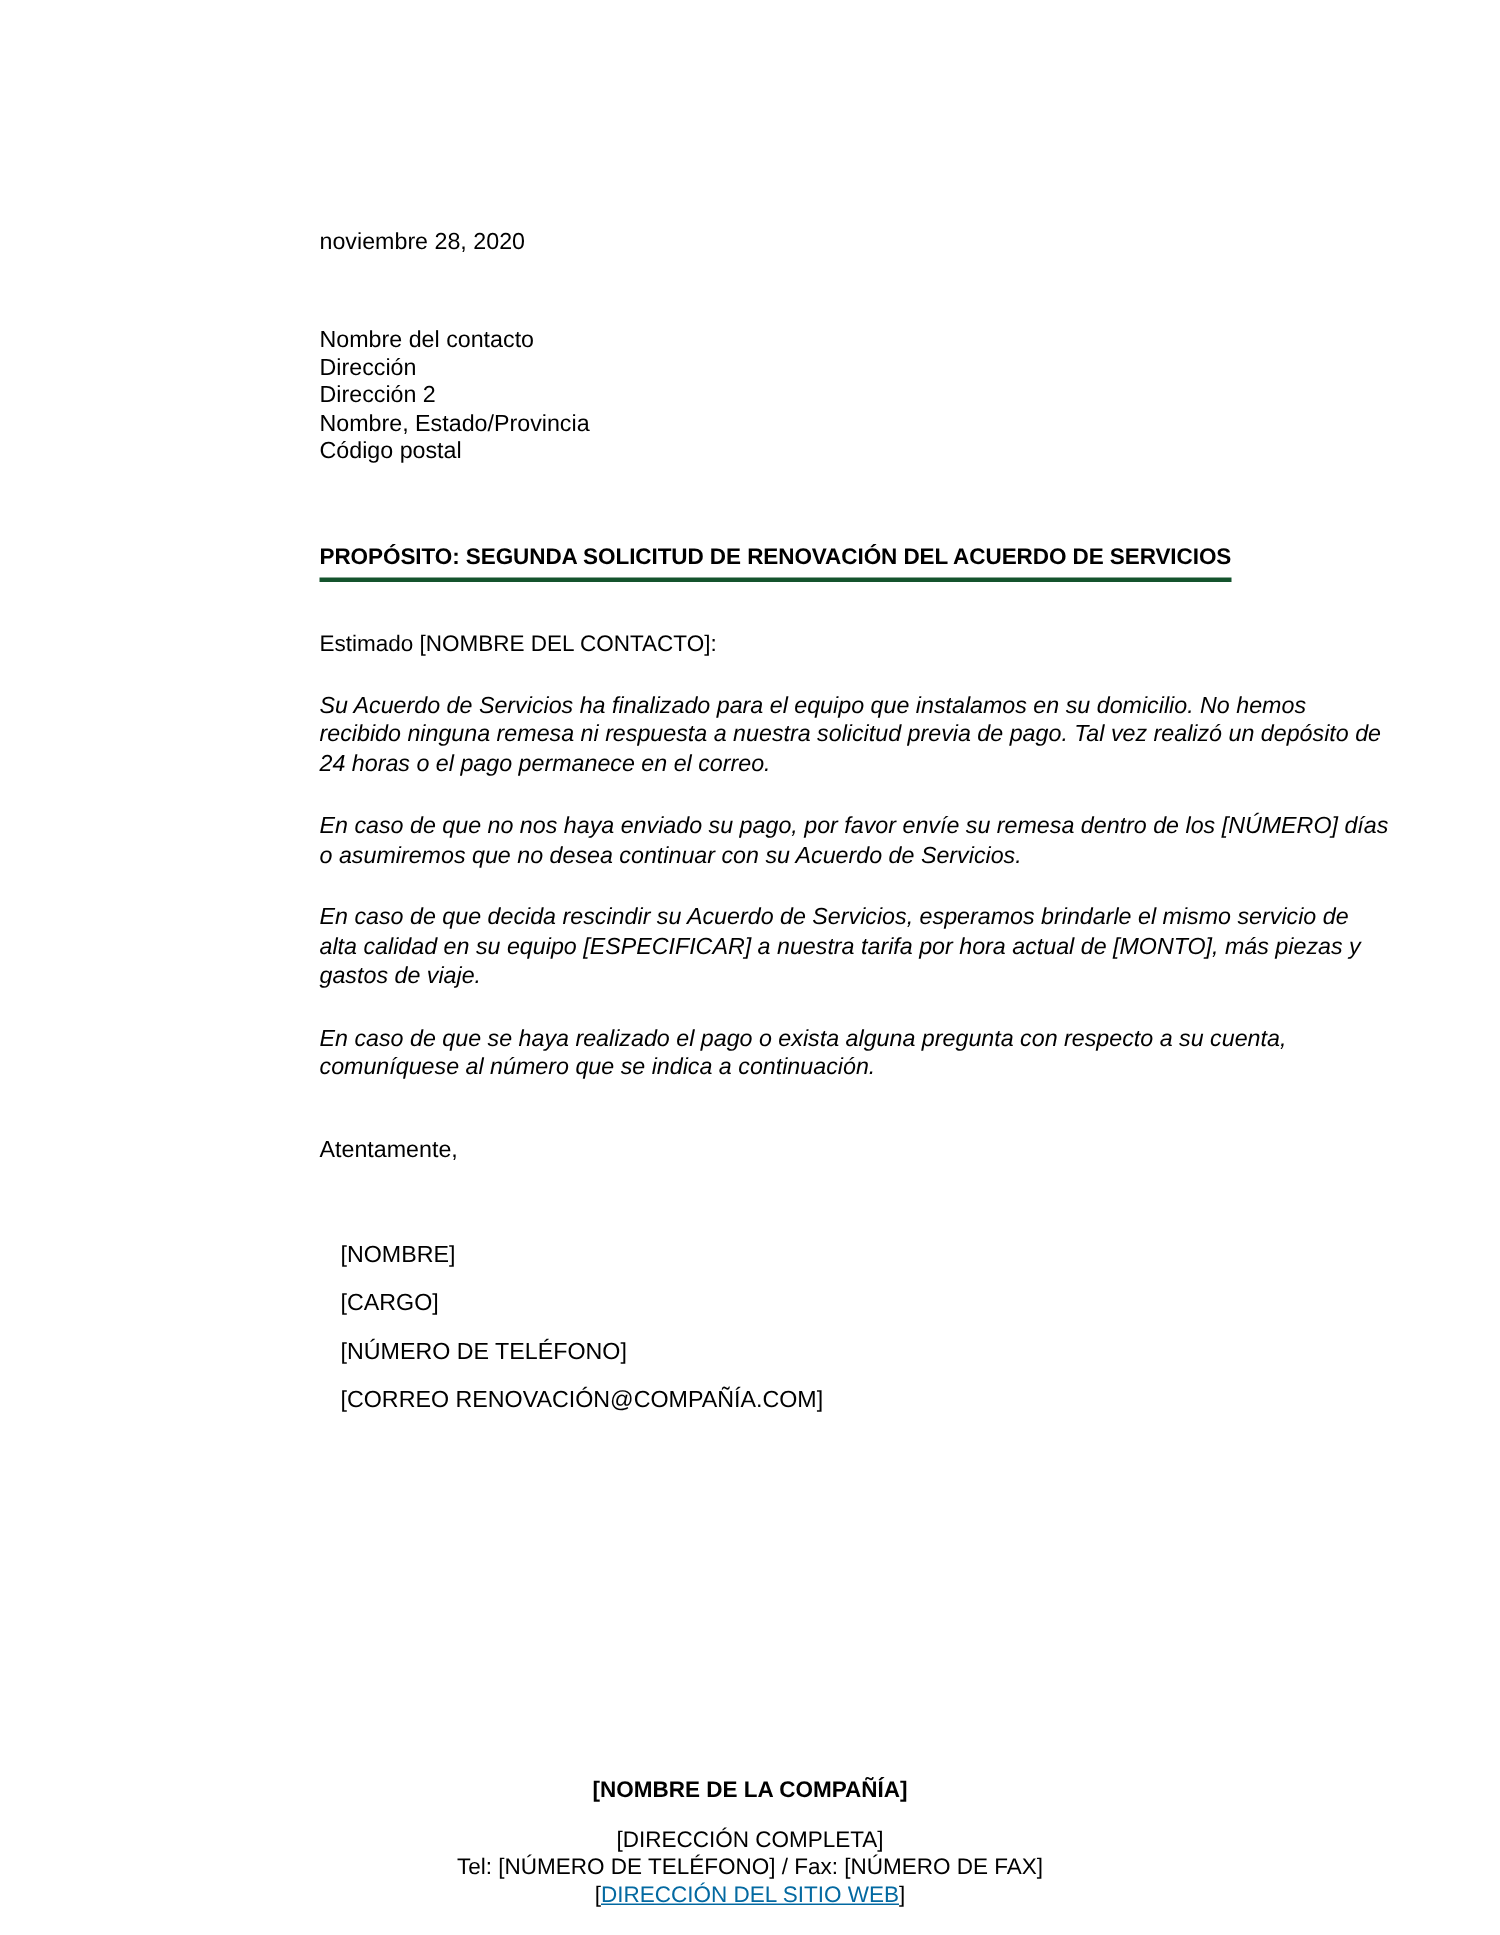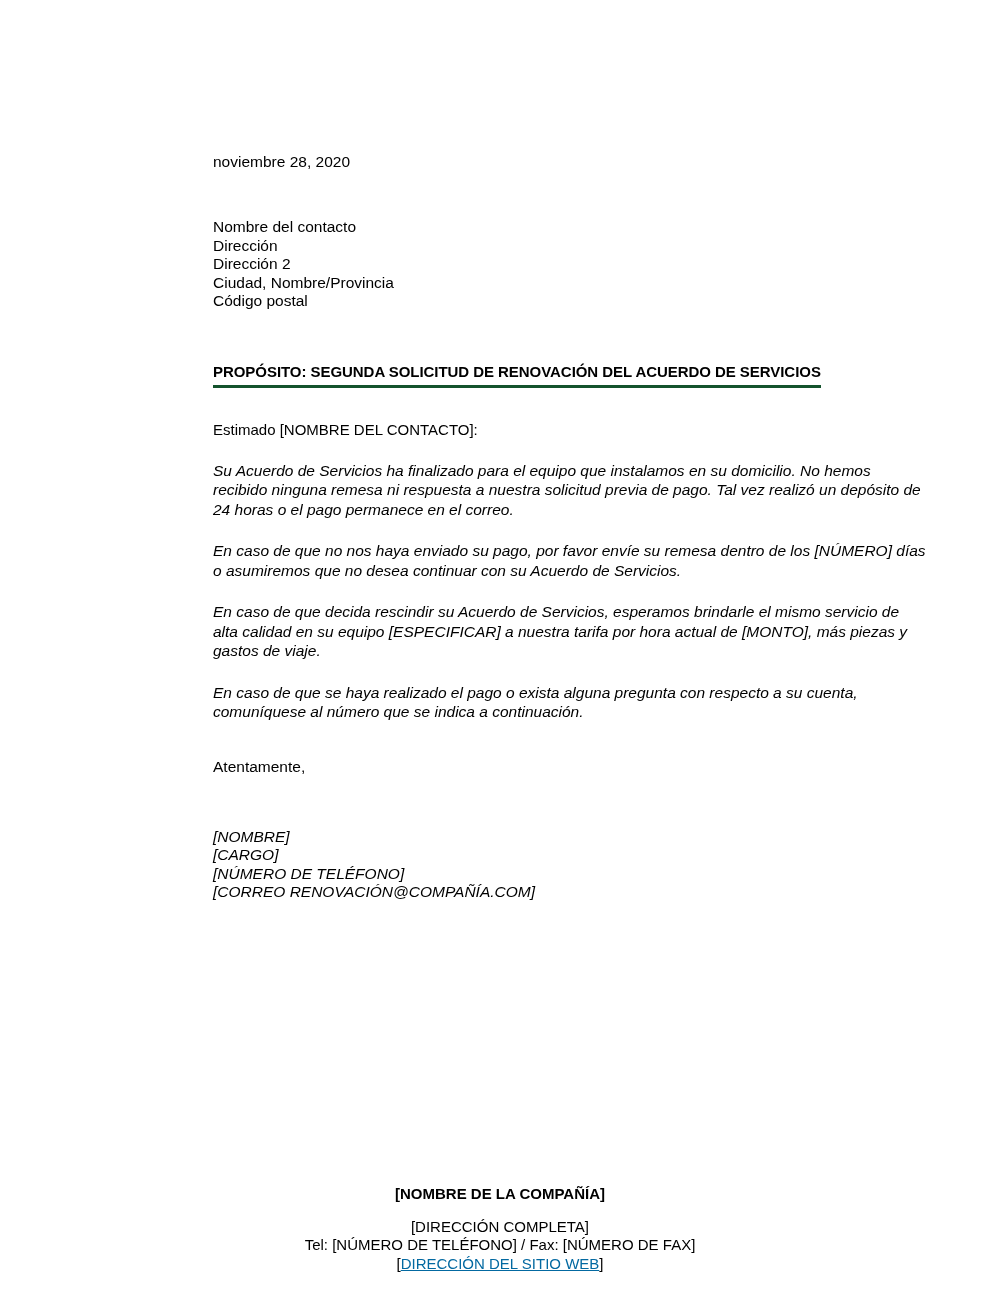--- a/index.html
+++ b/index.html
@@ -82,23 +82,22 @@
     margin-top: 35px;
     font-size: 15.5px;
     line-height: 19px;
   }
   .signature-block {
     margin-top: 52px;
     font-size: 15.5px;
     line-height: 18.5px;
   }
   .signature-block .sig-line {
-    margin: 0;
+    margin: 14px;
     white-space: pre;
-    font-style: italic;
   }
 
   
   .footer {
     position: absolute;
     left: 0;
     right: 0;
     top: 1171px;
     text-align: center;
     font-size: 15px;
@@ -126,21 +125,21 @@
 <div class="page">
 
   <div class="content">
 
     <p class="date-line">noviembre 28, 2020</p>
 
     <div class="address-block">
       <p class="addr-line">Nombre del contacto</p>
       <p class="addr-line">Dirección</p>
       <p class="addr-line">Dirección 2</p>
-      <p class="addr-line">Ciudad, Nombre/Provincia</p>
+      <p class="addr-line">Nombre, Estado/Provincia</p>
       <p class="addr-line">Código postal</p>
     </div>
 
     <div class="subject-wrap">
       <span class="subject">PROPÓSITO: SEGUNDA SOLICITUD DE RENOVACIÓN DEL ACUERDO DE SERVICIOS</span>
     </div>
 
     <p class="salutation">Estimado [NOMBRE DEL CONTACTO]:</p>
 
     <p class="para">Su Acuerdo de Servicios ha finalizado para el equipo que instalamos en su domicilio. No hemos recibido ninguna remesa ni respuesta a nuestra solicitud previa de pago. Tal vez realizó un depósito de 24 horas o el pago permanece en el correo.</p>

